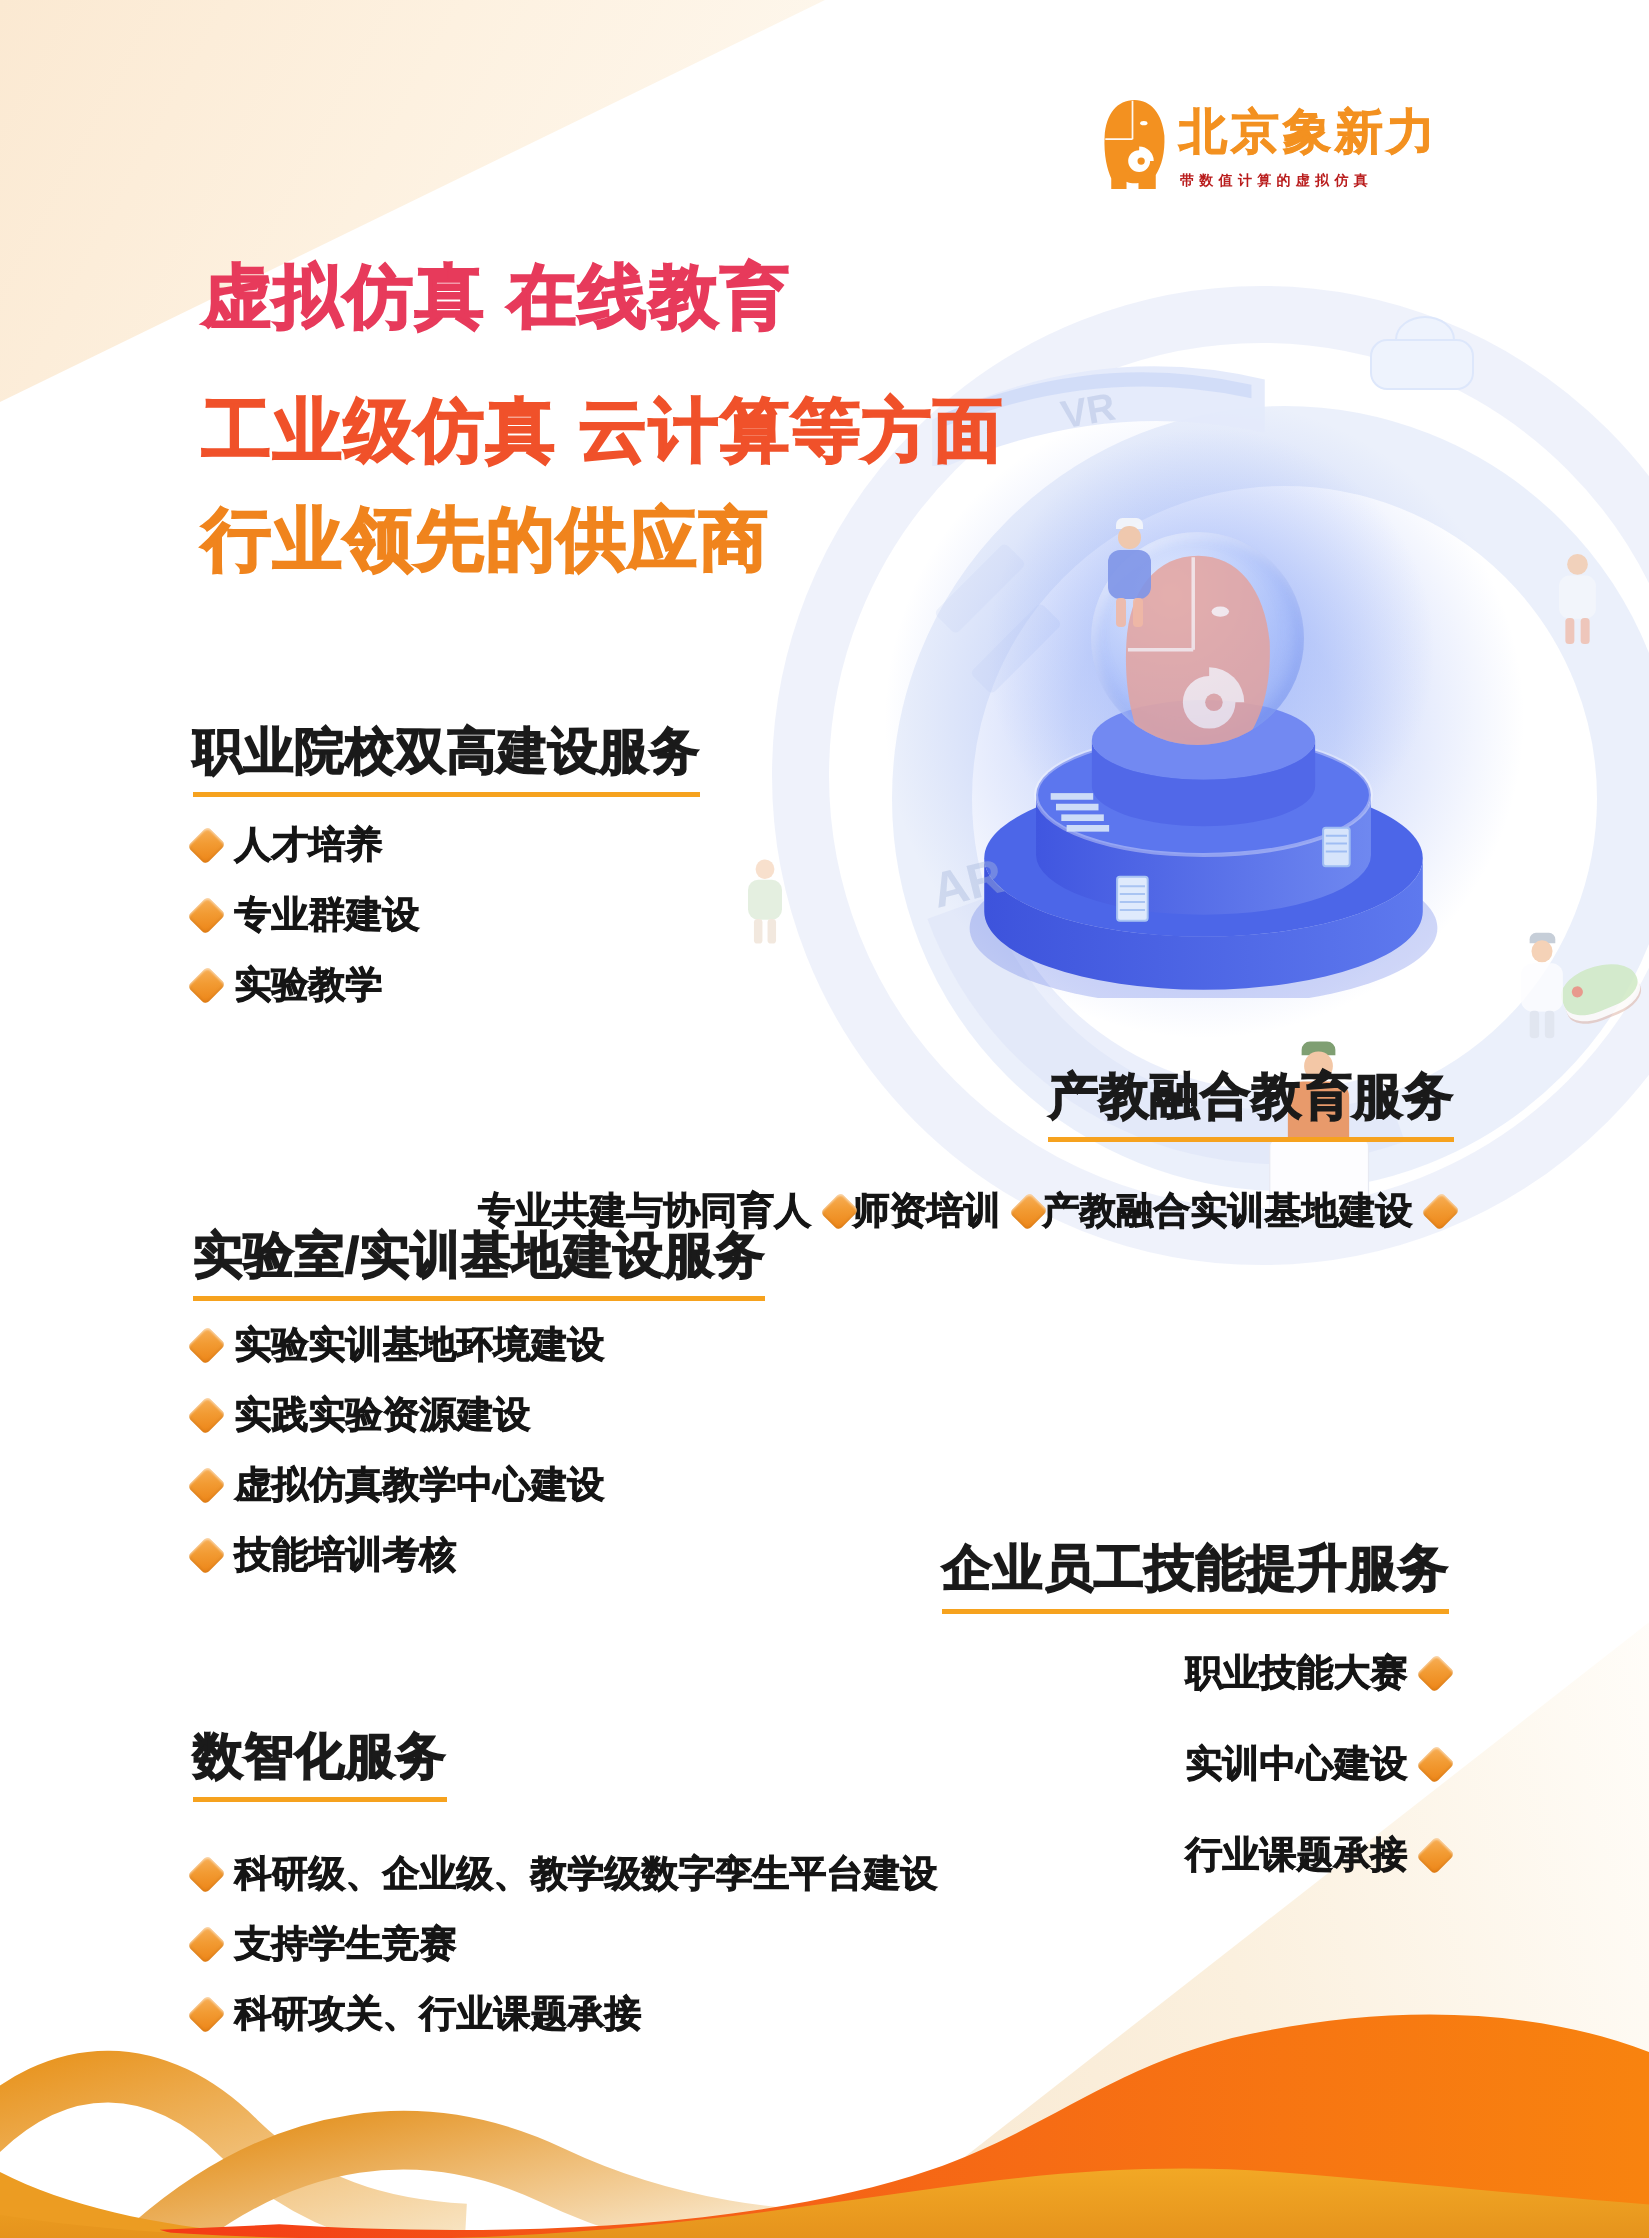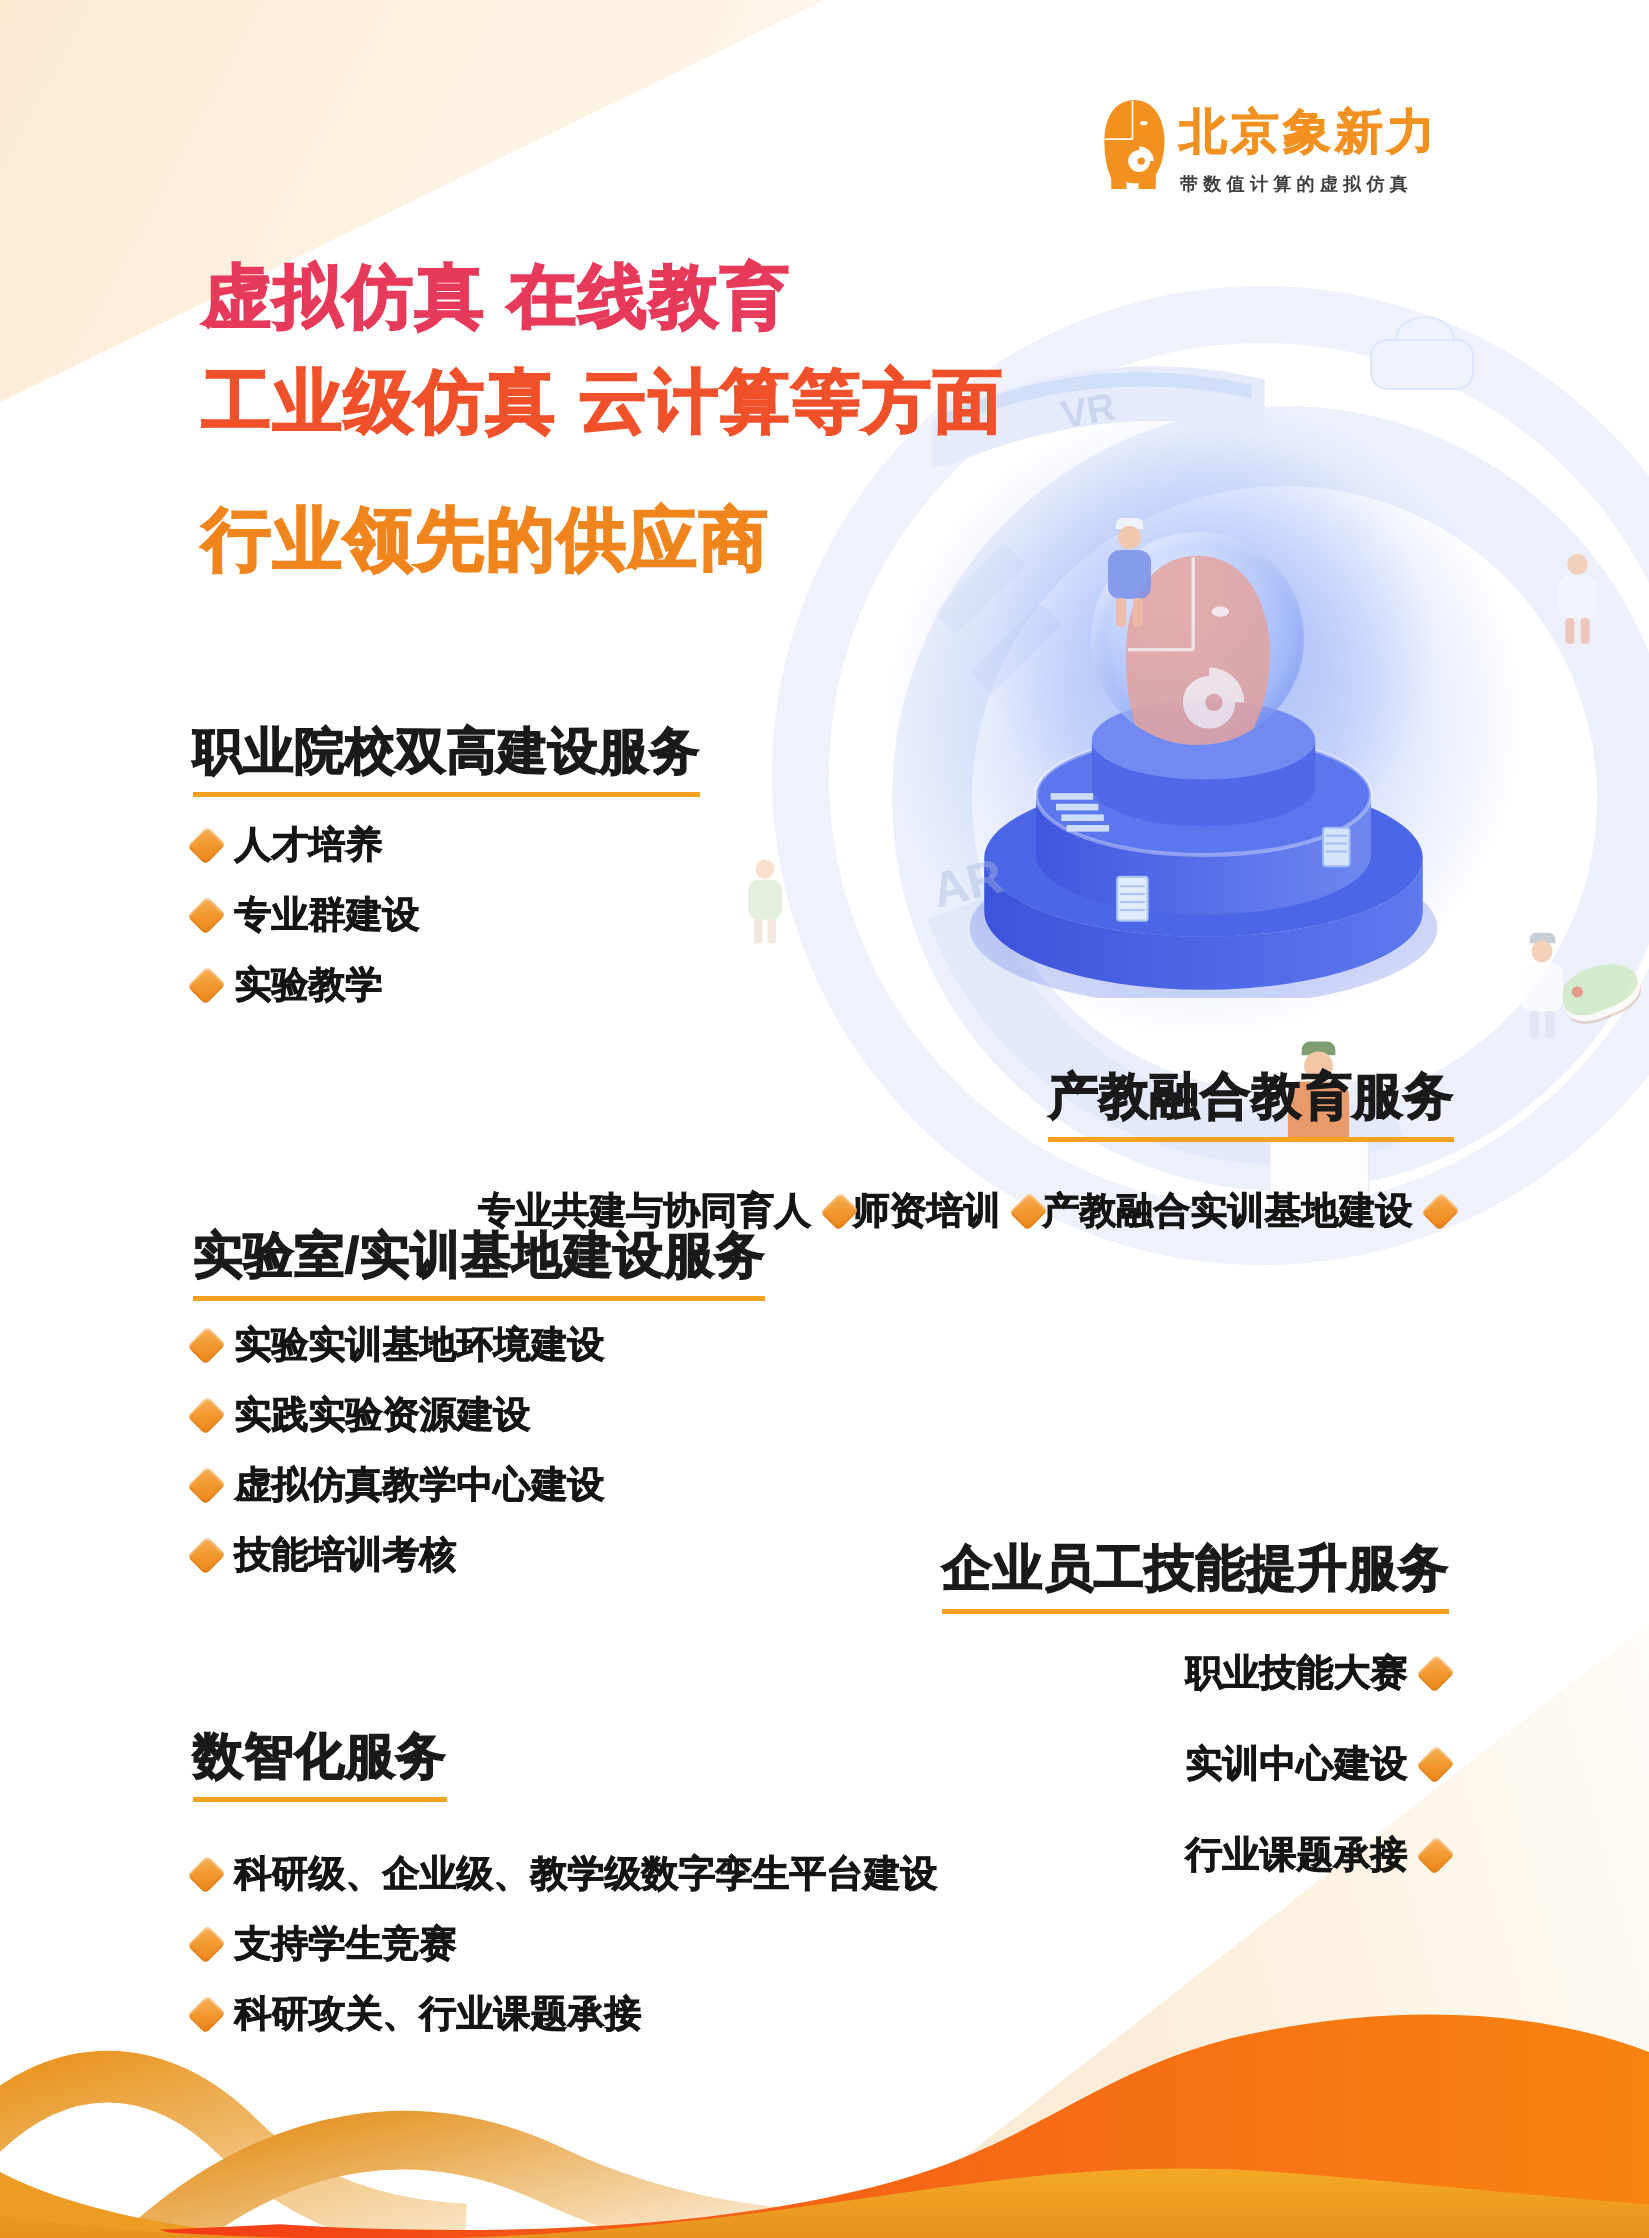--- a/index.html
+++ b/index.html
@@ -22,28 +22,28 @@
   .chev1{left:930px;top:573px;width:100px;height:31px;transform:rotate(-45deg);}
   .chev2{left:966px;top:633px;width:100px;height:31px;transform:rotate(-45deg);}
   .waves{position:absolute;left:0;bottom:0;width:1649px;height:310px;z-index:3;}
   
   .logo-icon{position:absolute;left:1101px;top:98px;width:67px;height:93px;color:#F39120;z-index:4;}
   .brand-name{
     position:absolute;left:1179px;top:100px;z-index:4;color:#F39120;
     font-size:48px;font-weight:bold;letter-spacing:4px;-webkit-text-stroke:1px #F39120;white-space:nowrap;
   }
   .brand-tagline{
-    position:absolute;left:1180px;top:172px;z-index:4;color:#404040;
-    font-size:18px;font-weight:bold;letter-spacing:5.3px;white-space:nowrap;
+    position:absolute;left:1180px;top:172px;z-index:4;color:#b91c1c;
+    font-size:14px;font-weight:bold;letter-spacing:5.3px;white-space:nowrap;
   }
   
   .hero-line{position:absolute;left:202px;z-index:5;font-weight:bold;font-size:69px;
     letter-spacing:2px;white-space:nowrap;line-height:1.05;}
   .hero-l1{top:261px;color:#E73A5B;-webkit-text-stroke:2px #E73A5B;}
-  .hero-l2{top:366px;color:#F0512A;-webkit-text-stroke:2px #F0512A;}
+  .hero-l2{top:395px;color:#F0512A;-webkit-text-stroke:2px #F0512A;}
   .hero-l3{top:504px;color:#F0841D;-webkit-text-stroke:2px #F0841D;}
   
   .sec{position:absolute;z-index:5;}
   .sec .hd{
     margin:0;font-size:50px;font-weight:bold;color:#1a1a1a;-webkit-text-stroke:1.5px #1a1a1a;
     letter-spacing:0.7px;white-space:nowrap;display:inline-block;
     border-bottom:5.3px solid #F6A21E;padding-bottom:6.7px;
   }
   .sec ul{list-style:none;margin:0;padding:0;}
   .sec .row{display:flex;align-items:center;gap:14.6px;height:39px;margin-bottom:31px;}

